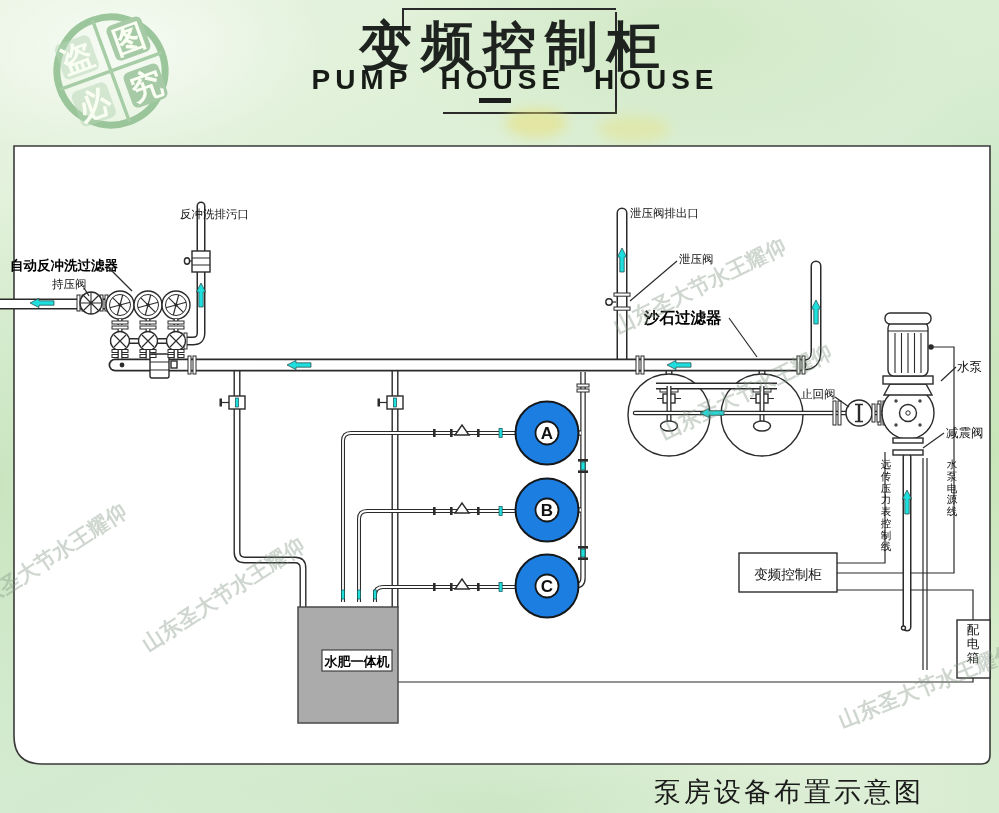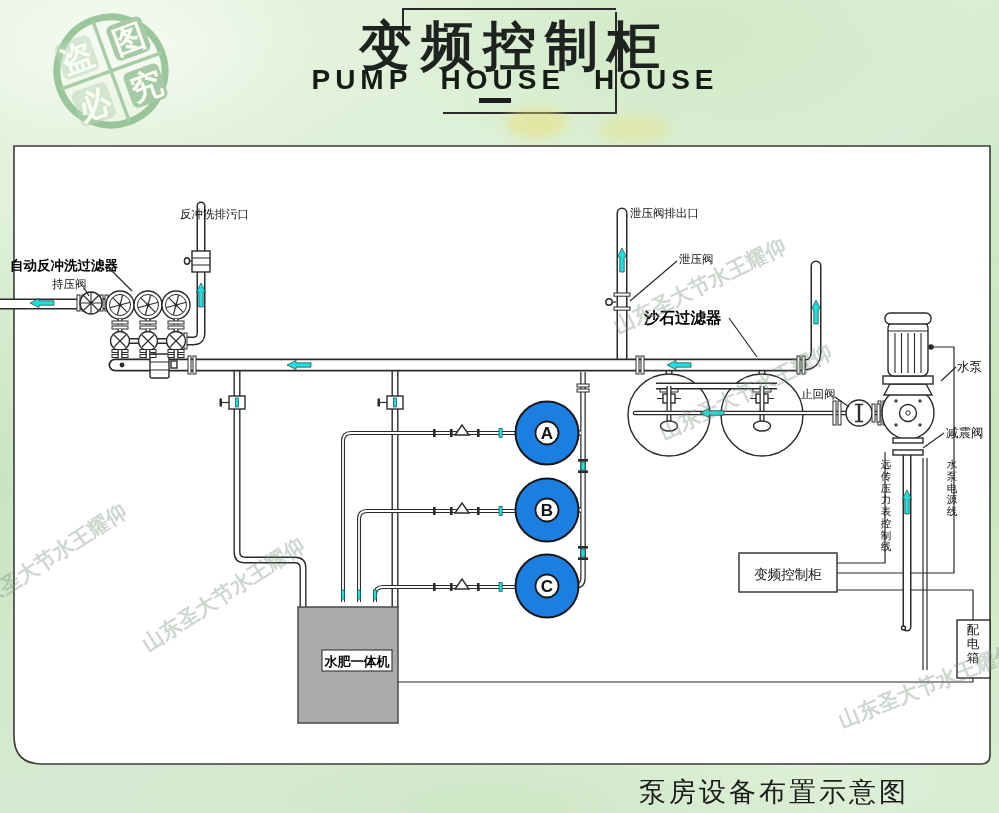--- a/index.html
+++ b/index.html
@@ -22,21 +22,21 @@
     position:absolute;left:280px;top:64px;width:470px;text-align:center;
     font-size:28px;font-weight:bold;letter-spacing:5px;word-spacing:16px;color:#161b16;
   }
   .hdr-underline{position:absolute;left:479px;top:98px;width:32px;height:5px;background:#1d1d1d;}
   .frame-tl{position:absolute;left:402px;top:8px;width:212px;height:26px;
     border-top:2px solid #2a2a2a;border-left:2px solid #2a2a2a;}
   .frame-br{position:absolute;left:443px;top:12px;width:172px;height:100px;
     border-right:2px solid #2a2a2a;border-bottom:2px solid #2a2a2a;}
   .flower{position:absolute;border-radius:50%;filter:blur(6px);opacity:.55;background:#e8e07a;}
   .caption{
-    position:absolute;left:564px;top:774px;width:420px;text-align:center;
+    position:absolute;left:579px;top:774px;width:420px;text-align:center;
     font-family:"Liberation Serif","DejaVu Serif",serif;
     font-size:27px;color:#1b1b1b;letter-spacing:3px;white-space:nowrap;
   }
   .stamp-svg{position:absolute;left:16px;top:0px;}
   svg text{user-select:none;}
   
   .pd{stroke:#2b2b2b;fill:none;}
   .pw{stroke:#ffffff;fill:none;}
   .ln{stroke:#2b2b2b;stroke-width:1.2;fill:none;}
   .eo{fill:#ffffff;stroke:#2b2b2b;stroke-width:1.4;}

